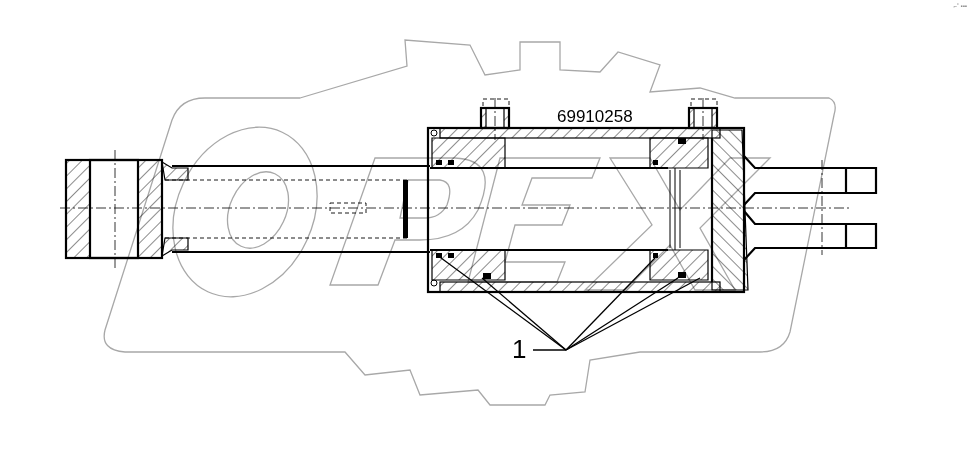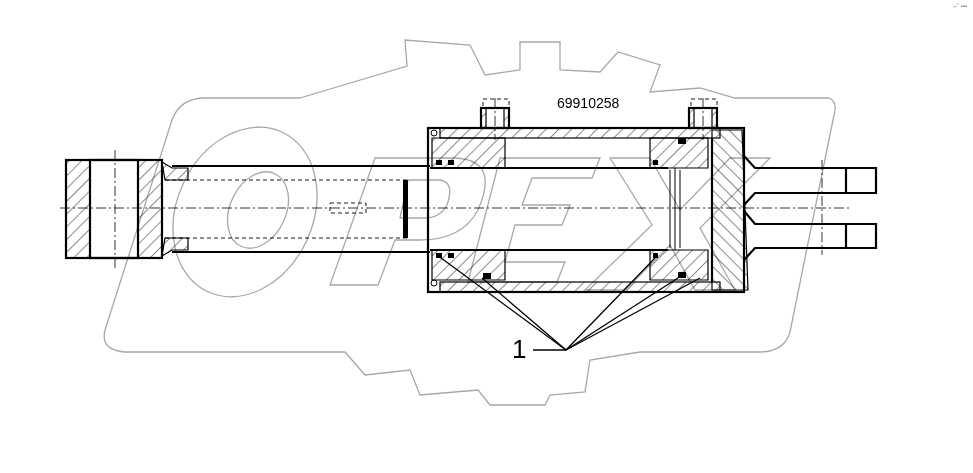--- a/index.html
+++ b/index.html
@@ -7,21 +7,21 @@
   #drawing { position: absolute; left: 0; top: 0; width: 973px; height: 473px; }
   .wm { fill: none; stroke: #a8a8a8; stroke-width: 1.3; }
   .ol { fill: none; stroke: #000; stroke-width: 2.2; }
   .thin { fill: none; stroke: #000; stroke-width: 1; }
   .cl { fill: none; stroke: #000; stroke-width: 0.8; stroke-dasharray: 10 3 2 3; }
   .hid { fill: none; stroke: #000; stroke-width: 0.9; stroke-dasharray: 4 3; }
   .hatch { fill: url(#hatch); stroke: #000; stroke-width: 1.2; }
   .hatch2 { fill: url(#hatch2); stroke: #000; stroke-width: 1.2; }
   .lead { stroke: #000; stroke-width: 1.3; fill: none; }
   .label-text { position: absolute; color: #000; font-family: "Liberation Sans", sans-serif; white-space: nowrap; }
-  #part-number { left: 557px; top: 95px; font-size: 14px; }
+  #part-number { left: 557px; top: 107px; font-size: 17px; }
   #callout-1 { left: 512px; top: 334px; font-size: 26px; }
   #corner-mark { right: 6px; top: 3px; font-size: 6px; color: #888; }
 </style>
 </head>
 <body>
 
 <svg id="drawing" viewBox="0 0 973 473" xmlns="http://www.w3.org/2000/svg">
   <defs>
     <pattern id="hatch" patternUnits="userSpaceOnUse" width="9" height="9" patternTransform="rotate(45)">
       <line x1="0" y1="0" x2="0" y2="9" stroke="#000" stroke-width="0.9"></line>

